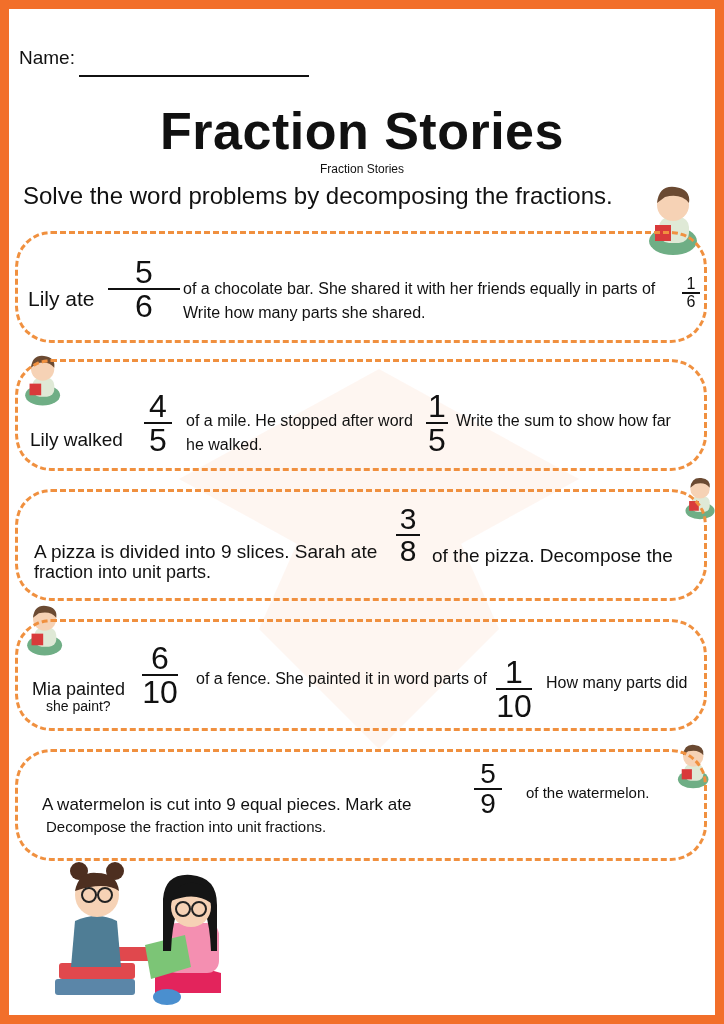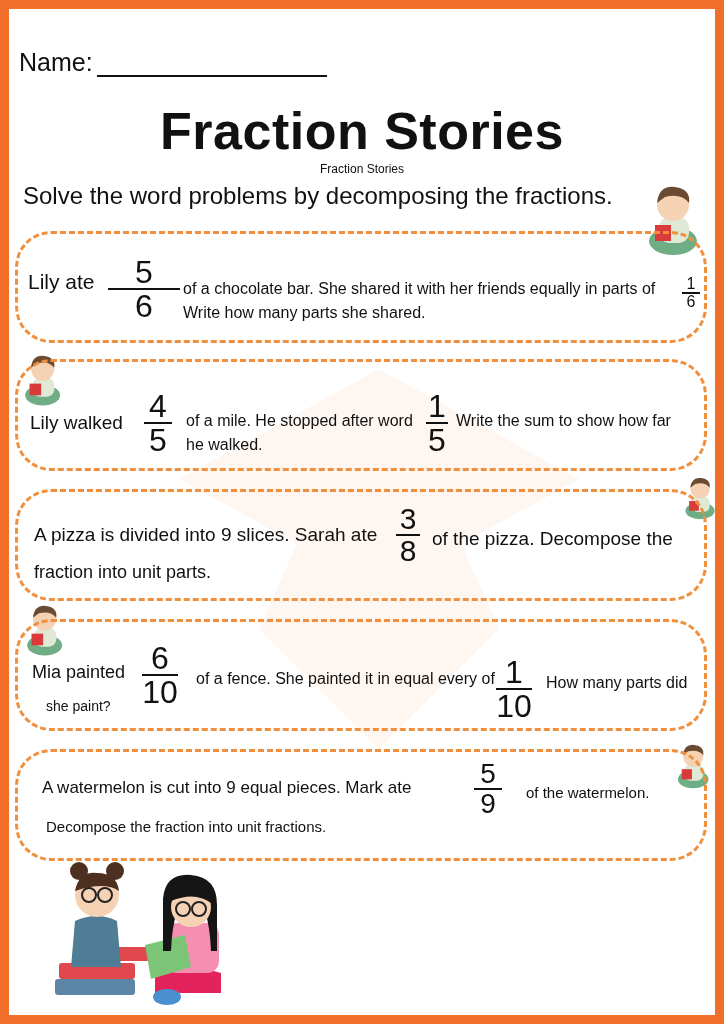--- a/index.html
+++ b/index.html
@@ -7,31 +7,31 @@
     width:724px; height:1024px; position:relative; overflow:hidden;
     background:#f26f2a; font-family:"Liberation Sans", sans-serif; color:#111;
   }
   .page {
     position:absolute; left:9px; top:9px; width:706px; height:1006px;
     background:#fff;
   }
   .watermark {
     position:absolute; left:170px; top:360px; width:400px; height:380px; opacity:0.06;
   }
-  .name-row { position:absolute; left:10px; top:38px; font-size:25px; display:flex; align-items:center; }
+  .name-row { position:absolute; left:10px; top:38px; font-size:19px; display:flex; align-items:flex-start; }
   .name-line { display:inline-block; width:230px; border-bottom:2px solid #111; margin-left:4px; height:28px; }
   .title { position:absolute; left:0; right:0; top:92px; text-align:center; font-size:52px; font-weight:bold; letter-spacing:0.5px; }
   .subtitle-small { position:absolute; left:0; right:0; top:153px; text-align:center; font-size:12px; }
   .instruction { position:absolute; left:14px; top:173px; font-size:24px; }
   .box {
     position:absolute; left:6px; width:692px; border:3px dashed #f0903f;
     border-radius:36px; box-sizing:border-box;
   }
   .txt { position:absolute; font-size:16px; white-space:nowrap; }
-  .big { font-size:19px; }
+  .big { font-size:19px;margin-top:17px; }
   .frac { position:absolute; display:flex; flex-direction:column; align-items:center; }
   .frac .num, .frac .den { line-height:1; }
   .frac .bar { border-top:2.5px solid #111; }
   .kid { position:absolute; }
 </style>
 </head>
 <body>
 
 <div class="page">
 
@@ -129,21 +129,21 @@
     <div class="txt big" style="left:414px;top:36px">of the pizza. Decompose the</div>
   </div>
 
   <div class="box" style="top:610px;height:112px">
     <div class="txt big" style="left:14px;top:40px;font-size:18px">Mia painted</div>
     <div class="frac" style="left:124px;top:20px;font-size:32px">
       <span class="num">6</span>
       <span class="bar" style="width:36px"></span>
       <span class="den">10</span>
     </div>
-    <div class="txt" style="left:178px;top:48px">of a fence. She painted it in equal every of</div>
+    <div class="txt" style="left:178px;top:48px">of a fence. She painted it in word parts of</div>
     <div class="frac" style="left:478px;top:34px;font-size:32px">
       <span class="num">1</span>
       <span class="bar" style="width:36px"></span>
       <span class="den">10</span>
     </div>
     <div class="txt" style="left:528px;top:52px">How many parts did</div>
     <div class="txt" style="left:28px;top:76px;font-size:14px">she paint?</div>
   </div>
 
   <div class="box" style="top:740px;height:112px">

